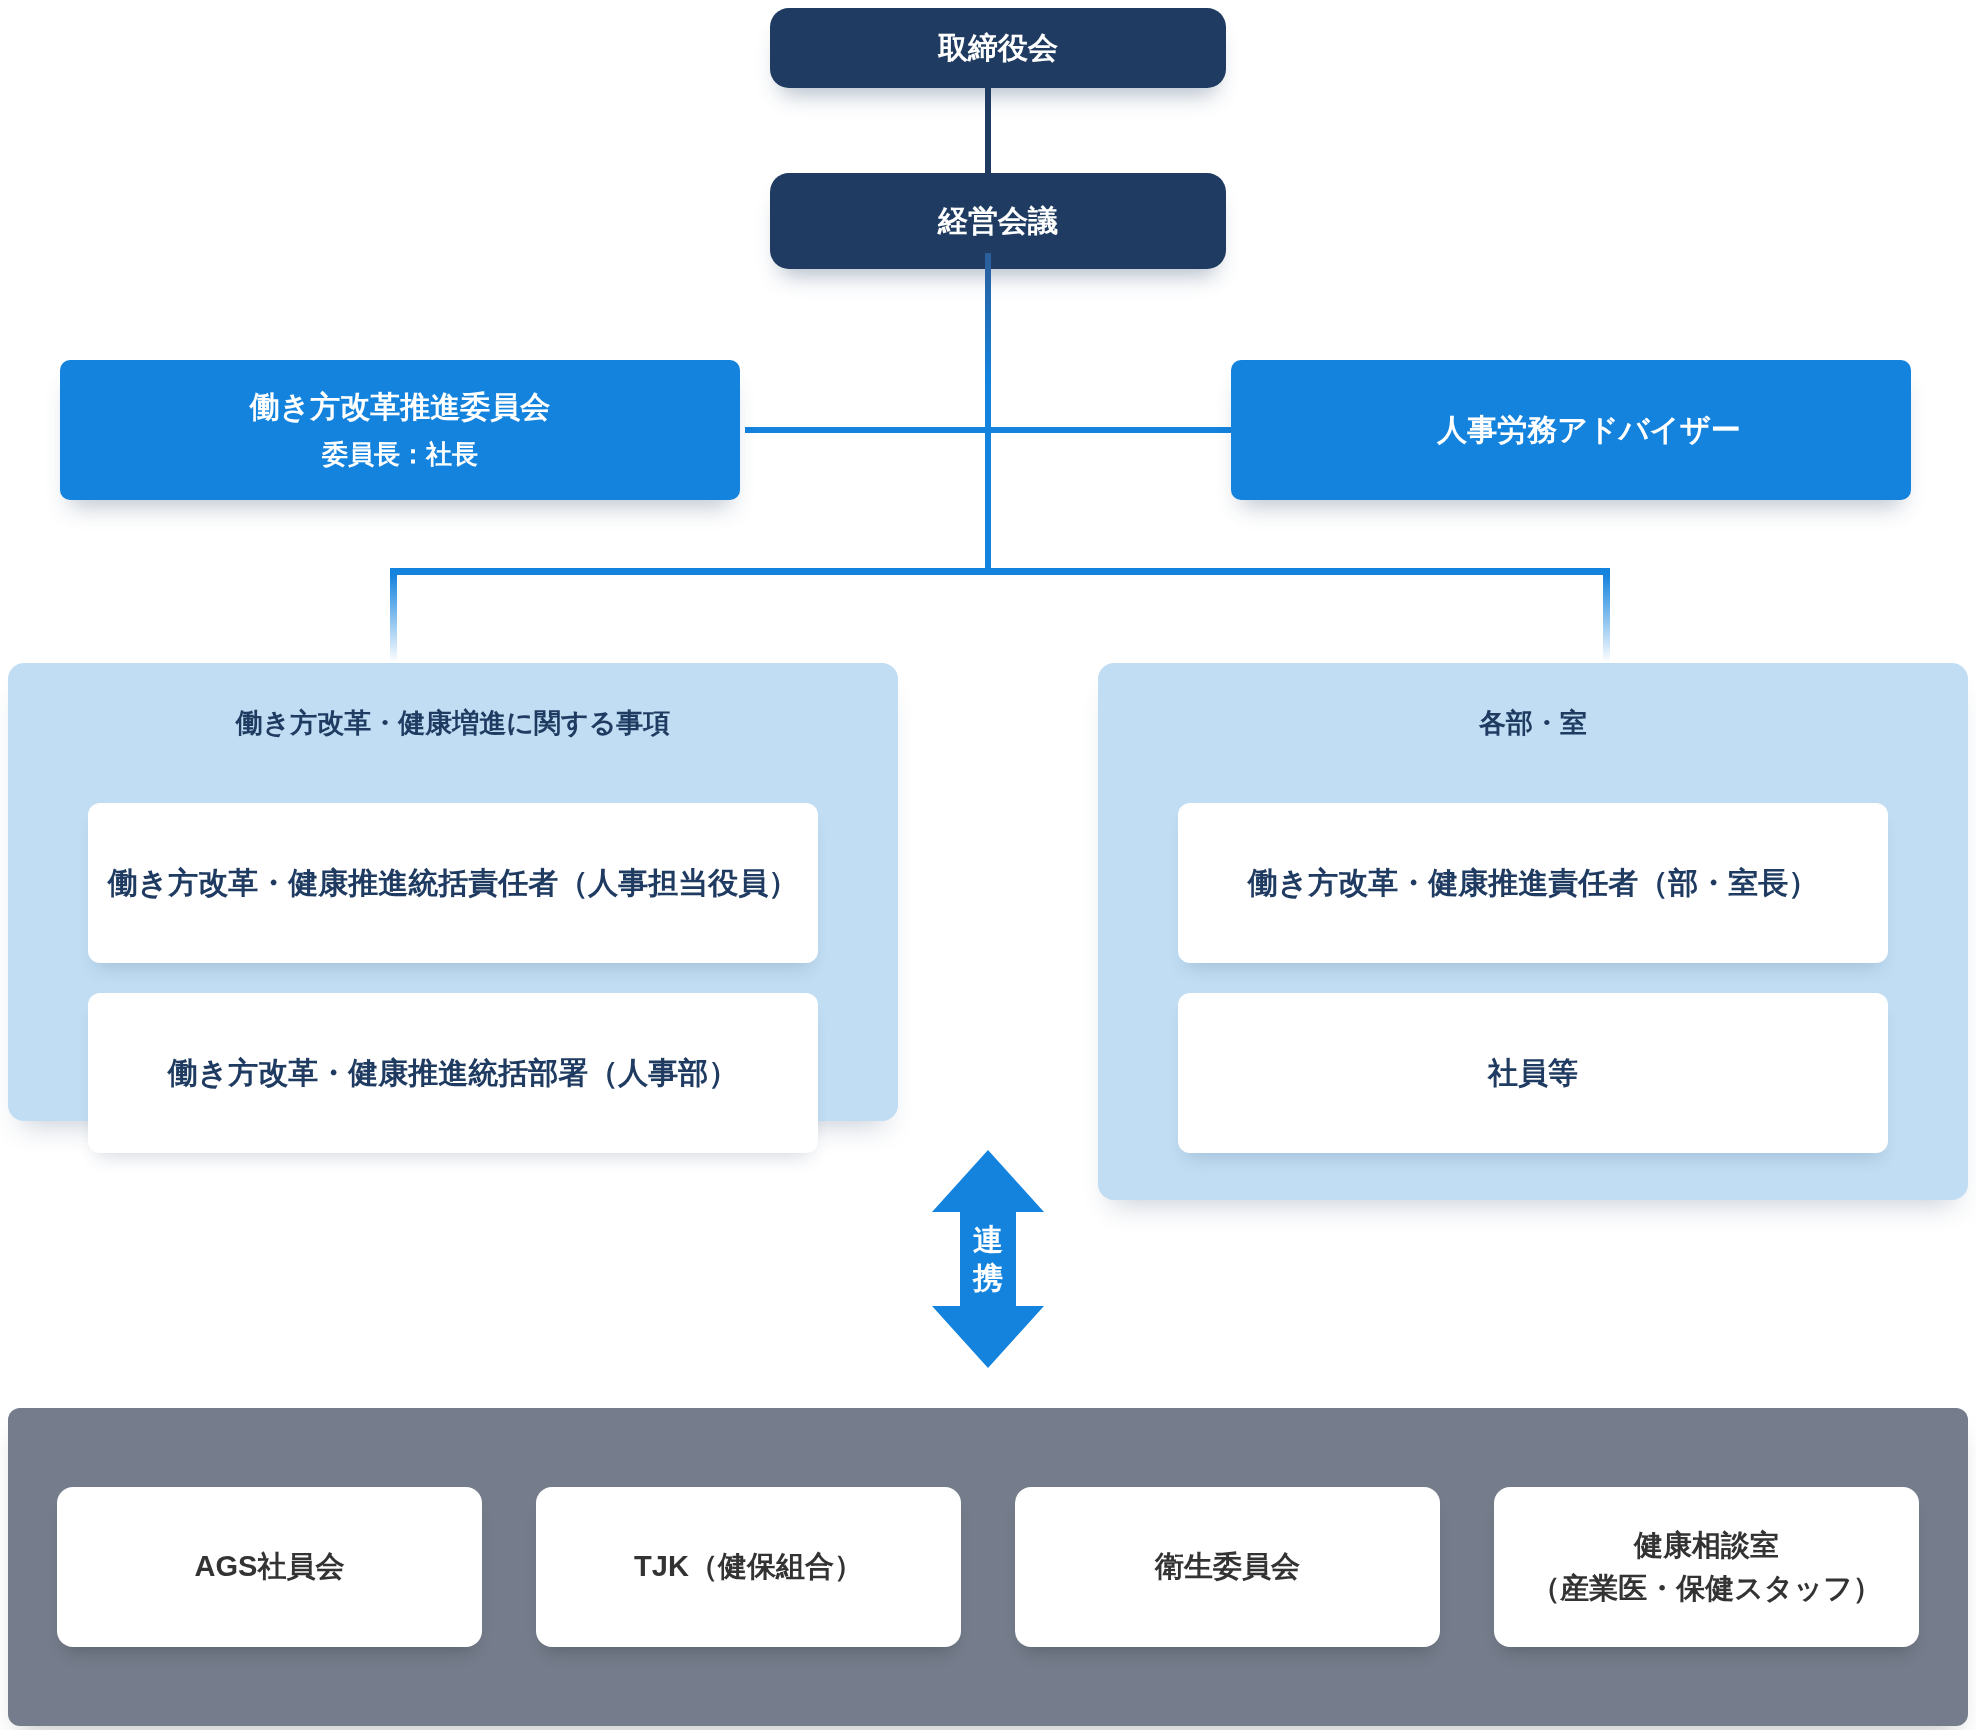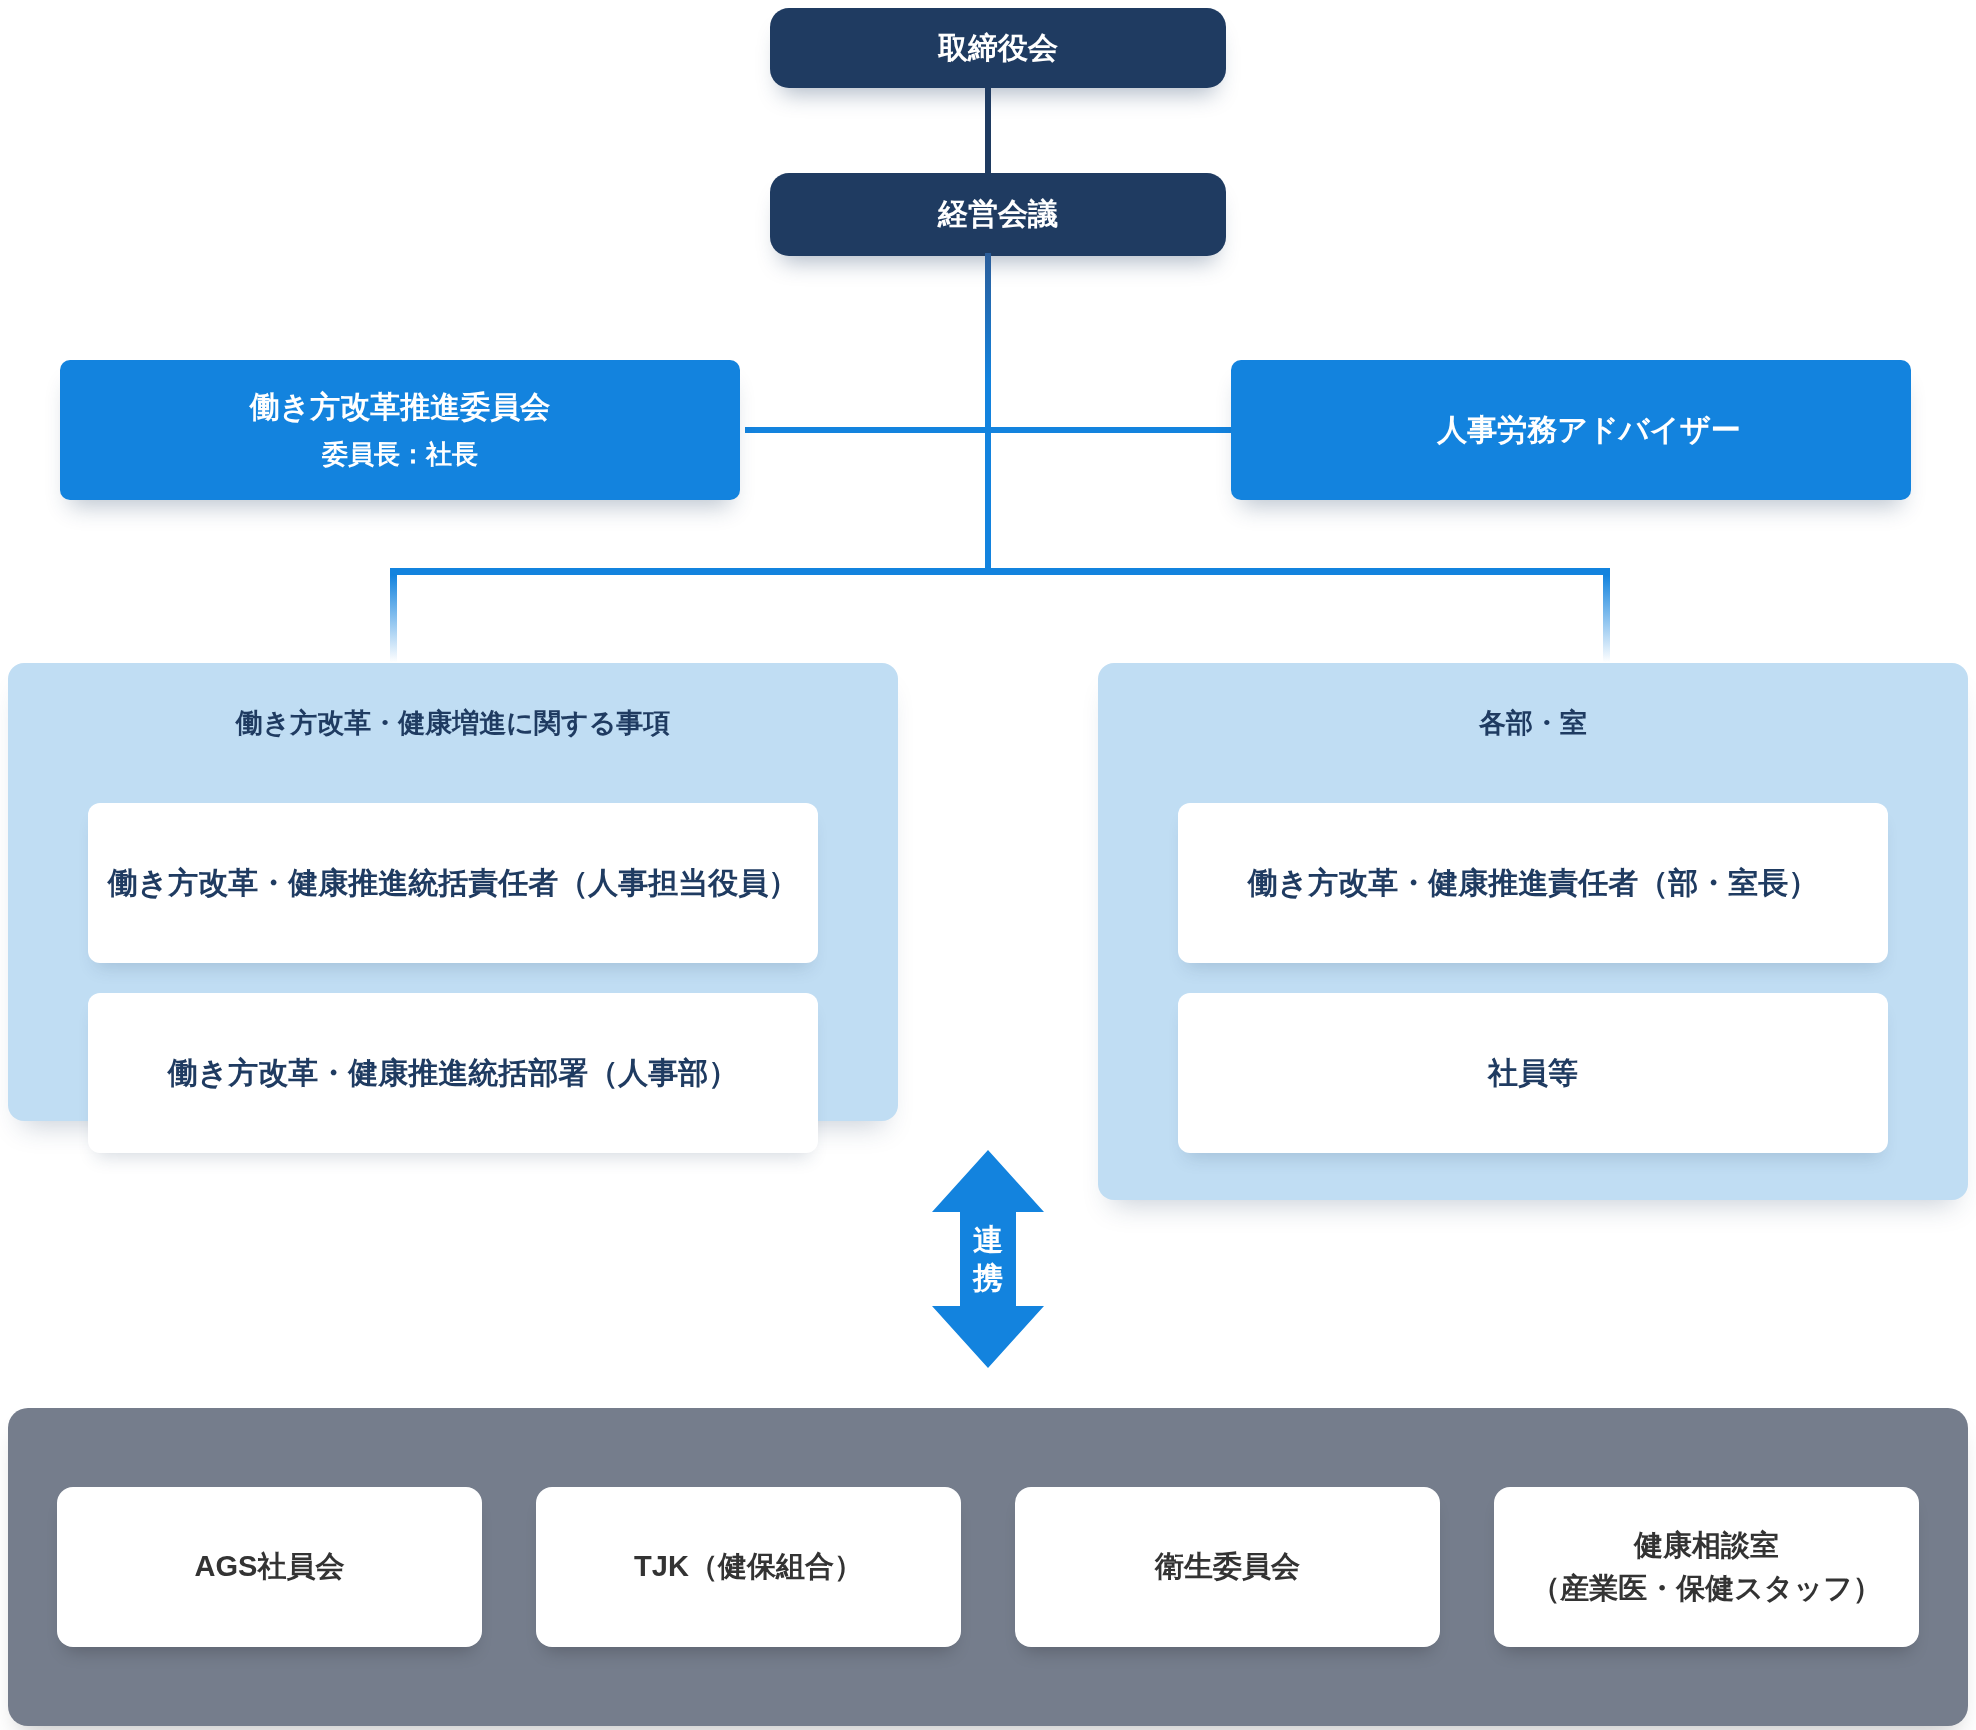--- a/index.html
+++ b/index.html
@@ -85,21 +85,21 @@
     position:absolute;inset:0;
     display:flex;flex-direction:column;align-items:center;justify-content:center;
     gap:8px;color:#ffffff;font-size:30px;line-height:1;
   }
   
   .partners{
     position:absolute;
     left:8px;top:1408px;
     width:1960px;height:318px;
     background:#757d8c;
-    border-radius:20px;
+    border-radius:12px;
     box-sizing:border-box;
     display:flex;
     align-items:center;
     justify-content:space-between;
     gap:54px;
     padding:0 49px;
     box-shadow:0 16px 26px -12px rgba(0,0,0,.25);
   }
   .partner-card{
     flex:1 1 0;
@@ -121,21 +121,21 @@
 <body>
 
 <div class="canvas">
 
   <div class="node navy-box" style="left:770px;top:8px;width:456px;height:80px;">
     <span>取締役会</span>
   </div>
 
   <div class="conn conn-navy" style="left:985px;top:88px;width:6px;height:85px;"></div>
 
-  <div class="node navy-box" style="left:770px;top:173px;width:456px;height:83px;">
+  <div class="node navy-box" style="left:770px;top:173px;width:456px;height:96px;">
     <span>経営会議</span>
   </div>
 
   <div class="conn conn-fade-v" style="left:985px;top:253px;width:6px;height:319px;"></div>
 
   <div class="conn conn-blue" style="left:745px;top:427px;width:486px;height:6px;"></div>
 
   <div class="node blue-box" style="left:60px;top:360px;width:680px;height:140px;">
     <span class="title">働き方改革推進委員会</span>
     <span class="subtitle">委員長：社長</span>

